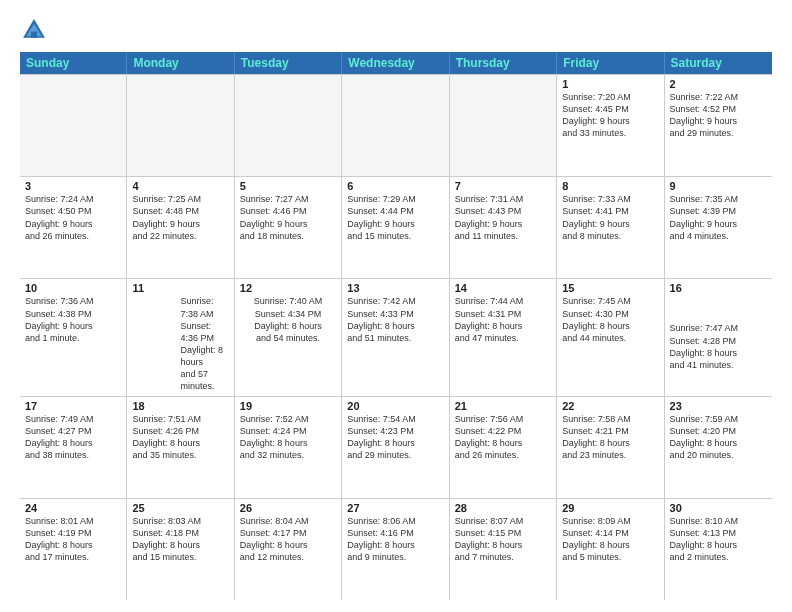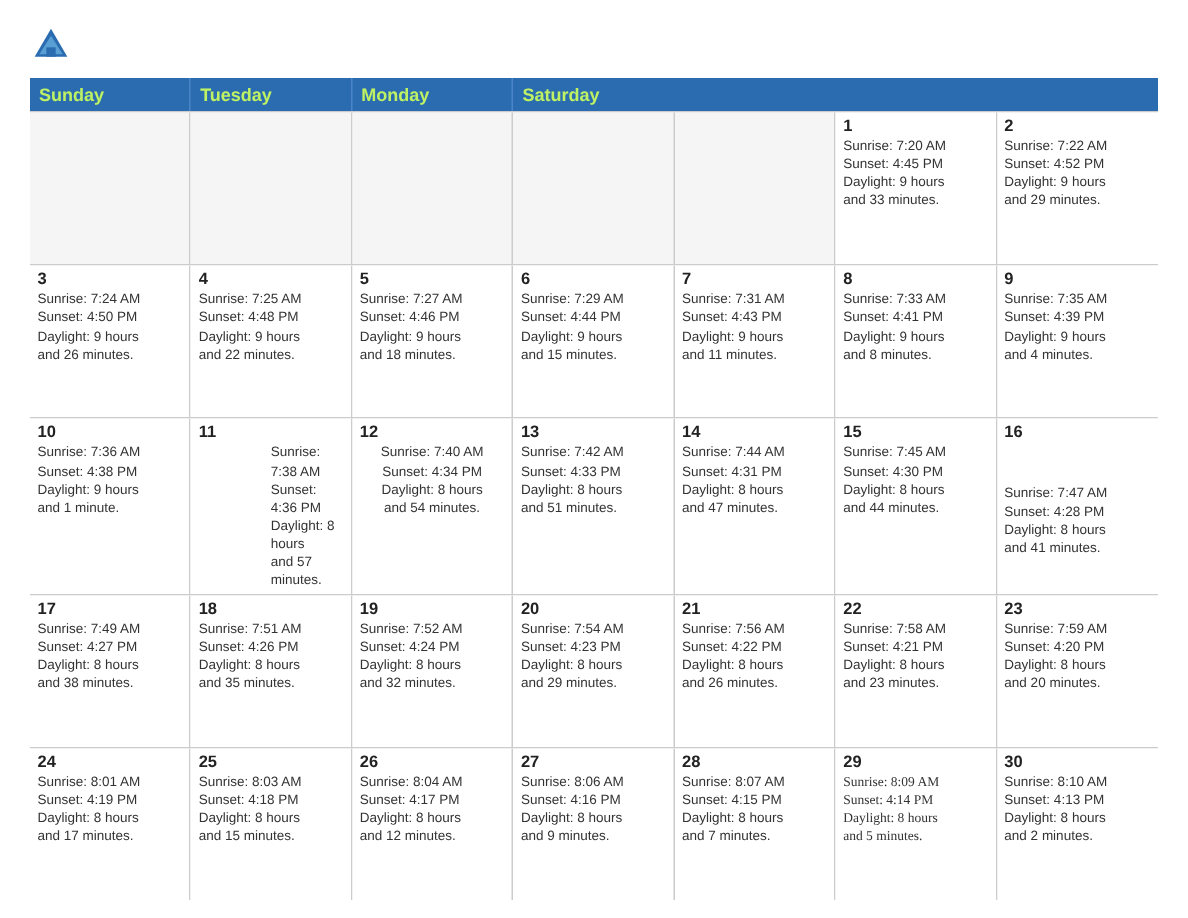--- a/index.html
+++ b/index.html
@@ -63,21 +63,21 @@
       flex: 1;
       display: flex;
       flex-direction: column;
     }
     .cal-header {
       display: grid;
       grid-template-columns: repeat(7, 1fr);
       background: #2b6cb0;
     }
     .cal-header-cell {
-      color: #bef264;
+      color: #5eead4;
       font-size: 12px;
       font-weight: bold;
       padding: 4px 6px;
       border-right: 1px solid #4a85c8;
     }
     .cal-header-cell:last-child { border-right: none; }
     .cal-body {
       flex: 1;
       display: flex;
       flex-direction: column;
@@ -134,22 +134,25 @@
     </div>
     <div class="title-block">
       <div class="month-title"></div>
       <div class="location"></div>
     </div>
   </div>
 
   <div class="calendar">
     <div class="cal-header">
     <div class="cal-header-cell">Sunday</div>
+        <div class="cal-header-cell">Monday</div>
         <div class="cal-header-cell">Tuesday</div>
-        <div class="cal-header-cell">Monday</div>
+        <div class="cal-header-cell">Wednesday</div>
+        <div class="cal-header-cell">Thursday</div>
+        <div class="cal-header-cell">Friday</div>
         <div class="cal-header-cell">Saturday</div>
       </div>
     <div class="cal-body border-top">
     <div class="cal-row">
           <div class="cal-cell empty"></div>
           <div class="cal-cell empty"></div>
           <div class="cal-cell empty"></div>
           <div class="cal-cell empty"></div>
           <div class="cal-cell empty"></div>
           <div class="cal-cell">
@@ -351,21 +354,21 @@
           </div>
           <div class="cal-cell">
             <span class="day-number">28</span>
             <div class="cell-text" style="white-space: pre-line;">Sunrise: 8:07 AM
 Sunset: 4:15 PM
 Daylight: 8 hours
 and 7 minutes.</div>
           </div>
           <div class="cal-cell">
             <span class="day-number">29</span>
-            <div class="cell-text" style="white-space: pre-line; font-family: Liberation Serif, serif;">Sunrise: 8:09 AM
+            <div class="cell-text" style="white-space: pre-line;">Sunrise: 8:09 AM
 Sunset: 4:14 PM
 Daylight: 8 hours
 and 5 minutes.</div>
           </div>
           <div class="cal-cell">
             <span class="day-number">30</span>
             <div class="cell-text" style="white-space: pre-line;">Sunrise: 8:10 AM
 Sunset: 4:13 PM
 Daylight: 8 hours
 and 2 minutes.</div>

